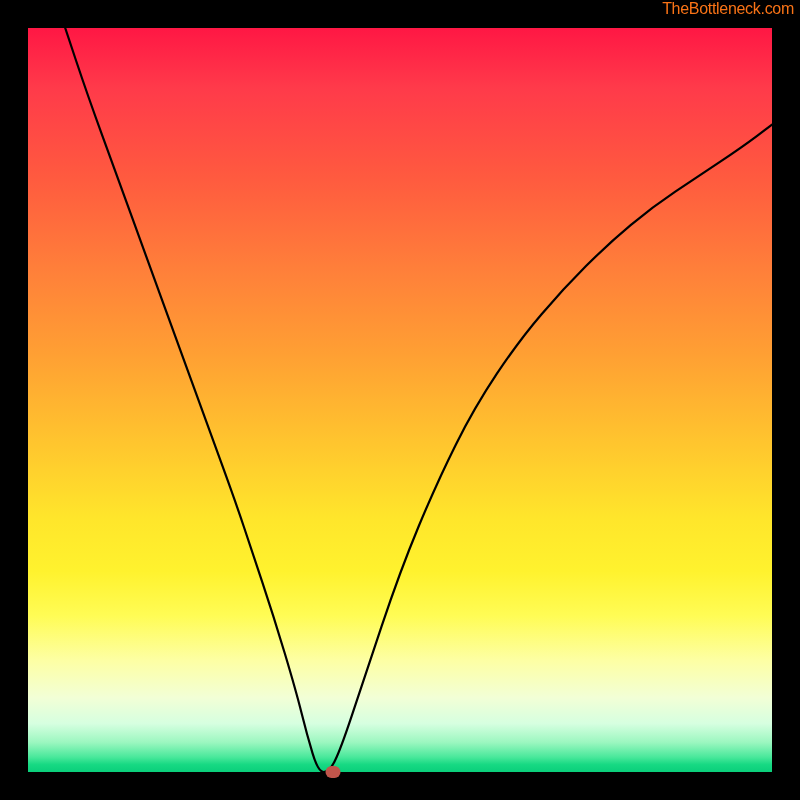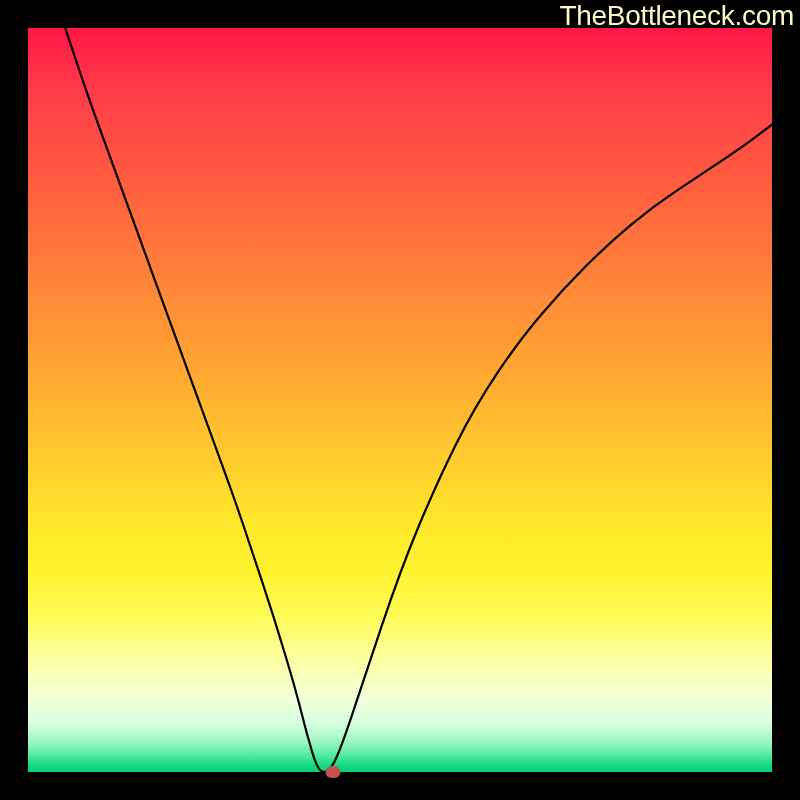--- a/index.html
+++ b/index.html
@@ -55,23 +55,23 @@
     width: 15px;
     height: 12px;
     border-radius: 6px;
     transform: translate(-50%, -50%);
     box-shadow: 0 0 0 0 rgba(0,0,0,0);
   }
   .credit {
     position: absolute;
     top: 0px;
     right: 6px;
-    font-size: 28px;
+    font-size: 16px;
     font-weight: 500;
-    color: #fef9c3;
+    color: #f97316;
     letter-spacing: -0.3px;
     user-select: none;
   }
 </style>
 </head>
 <body>
 
 <div class="frame">
 
   <div class="credit">TheBottleneck.com</div>

